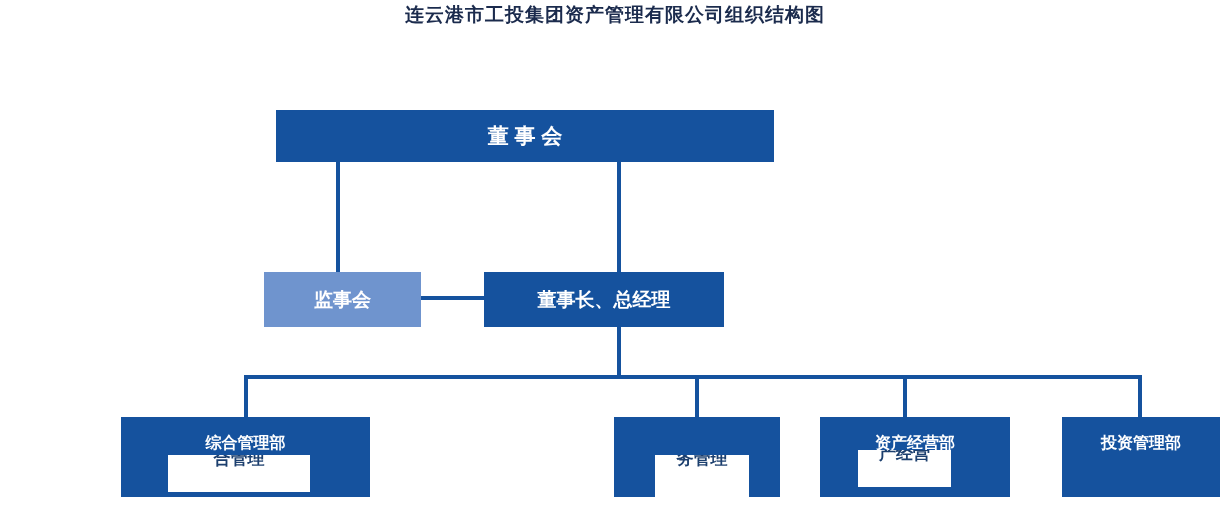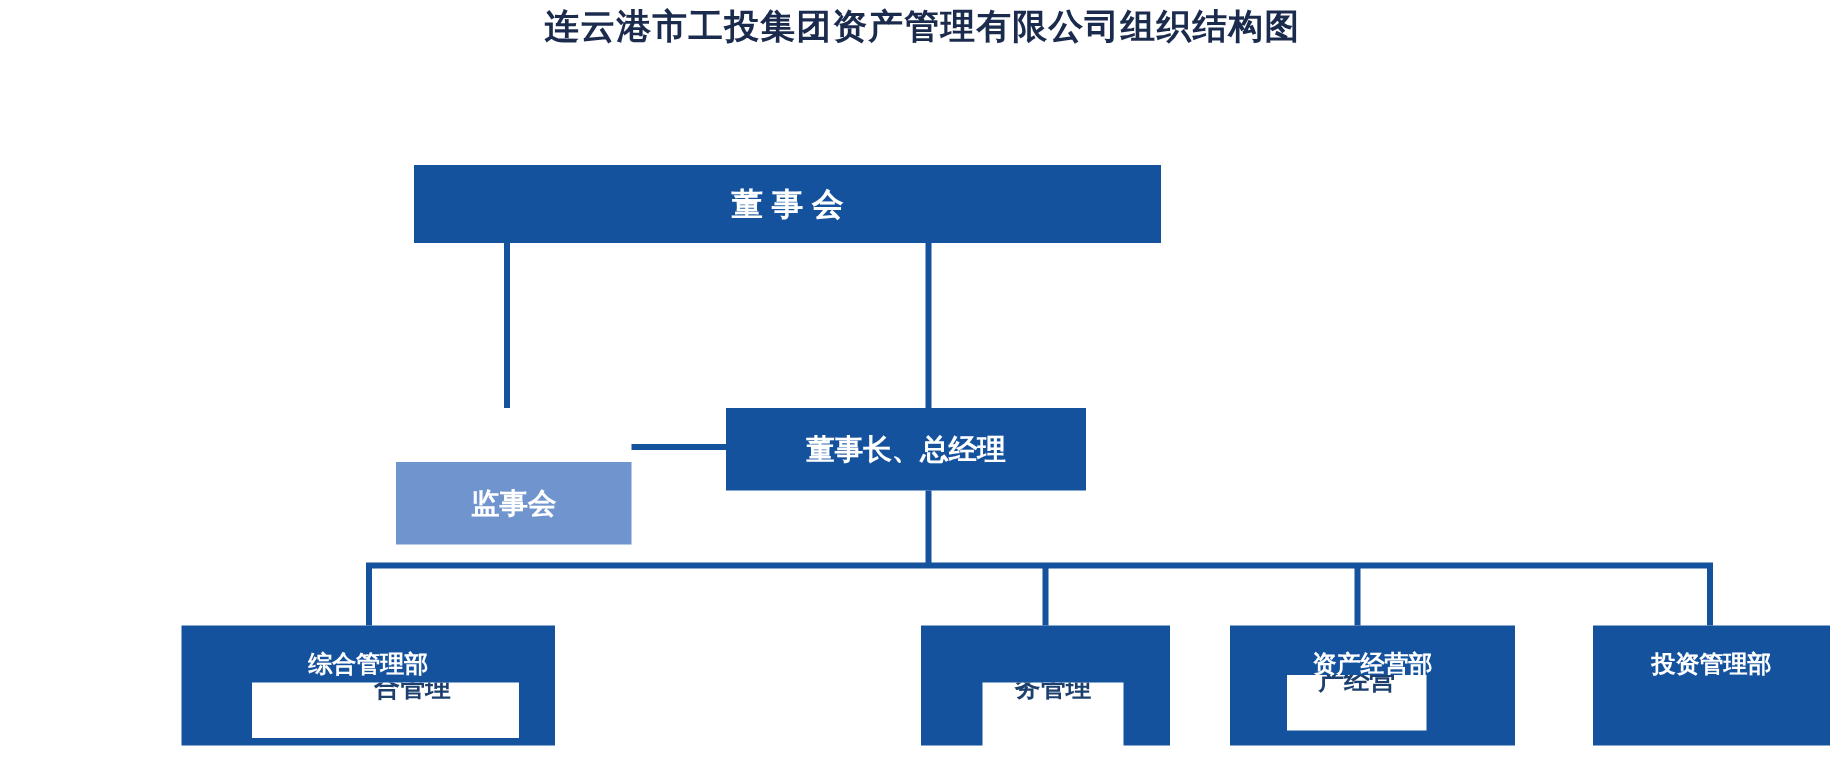--- a/index.html
+++ b/index.html
@@ -16,37 +16,37 @@
     position:relative;
     width:1230px;
     height:514px;
     background:#ffffff;
     overflow:hidden;
   }
   .title{
     position:absolute;
     left:0; right:0; top:2px;
     text-align:center;
-    font-size:23px;
+    font-size:19px;
     font-weight:bold;
     color:var(--title-text);
     letter-spacing:1px;
     white-space:nowrap;
   }
   .node{
     position:absolute;
     display:flex;
     align-items:center;
     justify-content:center;
     color:var(--box-text);
     font-weight:bold;
     box-sizing:border-box;
   }
   .node--dark{background:var(--primary-box);}
-  .node--light{background:var(--secondary-box);margin-top:36px;}
+  .node--light{background:var(--secondary-box);}
   .board{left:276px; top:110px; width:498px; height:52px; font-size:21px;}
   .supervisory{left:264px; top:272px; width:157px; height:55px; font-size:19px;}
   .chairman{left:484px; top:272px; width:240px; height:55px; font-size:19px;}
   .dept{top:417px; height:80px; align-items:flex-start; font-size:16px;}
   .dept1{left:121px; width:249px;}
   .dept2{left:614px; width:166px;}
   .dept3{left:820px; width:190px;}
   .dept4{left:1062px; width:158px;padding-left:32px;}
   .dept-label{
     position:absolute;
@@ -67,21 +67,21 @@
   }
   .artifact-text{
     color:var(--artifact-text);
     font-weight:bold;
     font-size:17px;
     line-height:18px;
     margin-top:-5px;
     white-space:nowrap;
   }
   
-  .dept1 .artifact{left:47px; top:38px; width:142px; height:37px;padding-left:36px;}
+  .dept1 .artifact{left:47px; top:38px; width:142px; height:37px;}
   .dept2 .artifact{left:41px; top:38px; width:94px; height:49px;}
   .dept3 .artifact{left:38px; top:33px; width:93px; height:37px;text-align:center;}
   .dept4 .artifact{left:31px; top:33px; width:96px; height:37px;}
 </style>
 </head>
 <body>
 
 <div class="canvas">
 
   <div class="title">连云港市工投集团资产管理有限公司组织结构图</div>

